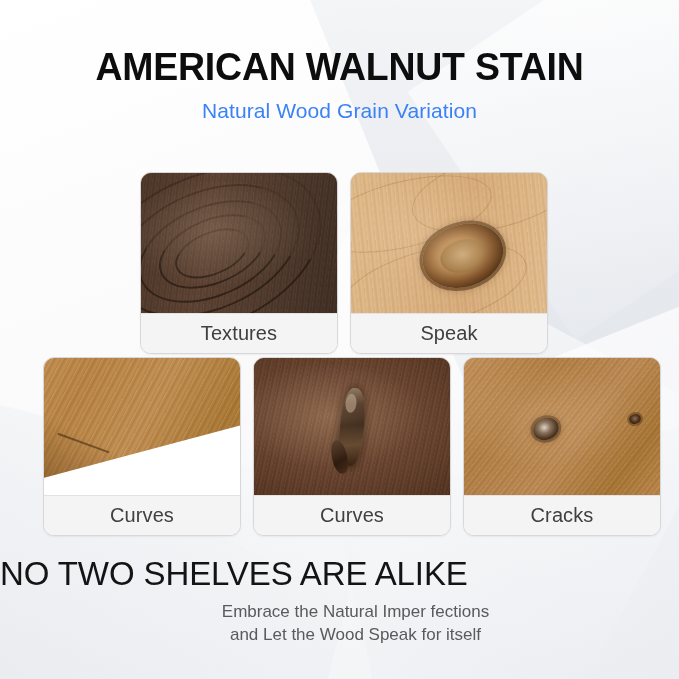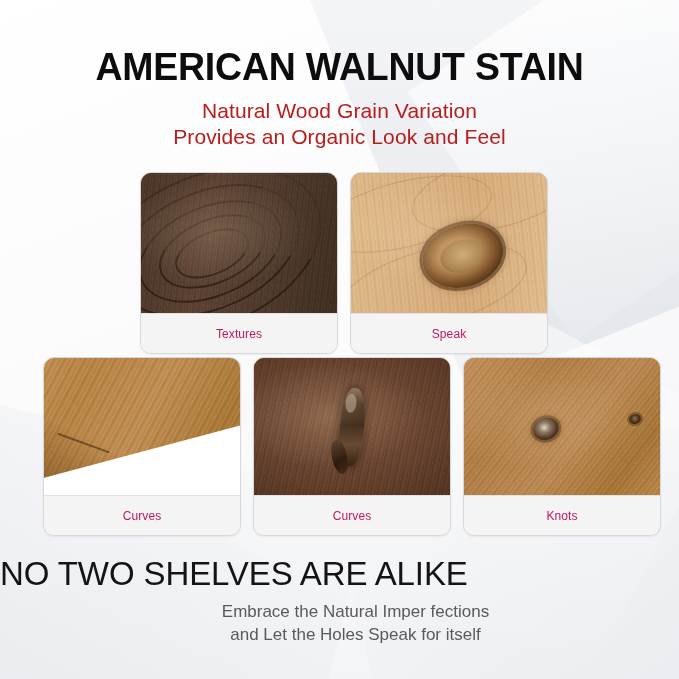--- a/index.html
+++ b/index.html
@@ -68,21 +68,21 @@
     line-height: 1;
     margin: 0;
     padding-top: 47px;
     white-space: nowrap;
     transform: scaleX(0.96);
   }
   .subtitle {
     text-align: center;
     font-size: 21px;
     font-weight: 400;
-    color: #b91c1c;
+    color: #3b82f6;
     line-height: 1.26;
     margin: 0;
     padding-top: 12px;
     letter-spacing: 0.1px;
   }
   .subtitle div { white-space: nowrap; }
 
   .title-bottom {
     text-align: left;
     font-size: 33px;
@@ -133,22 +133,22 @@
   .label-band {
     height: 39px;
     flex: 0 0 39px;
     background: #f4f4f4;
     border-top: 1px solid #e2e2e2;
     display: flex;
     align-items: center;
     justify-content: center;
   }
   .label-band span {
-    font-size: 12px;
-    color: #be185d;
+    font-size: 20px;
+    color: #404040;
     font-weight: 400;
     letter-spacing: 0.1px;
   }
 
   
   
   .wood-textures {
     background:
       repeating-linear-gradient(97deg,
         rgba(255,255,255,0.05) 0px, rgba(0,0,0,0.06) 2px,
@@ -310,21 +310,20 @@
   <div class="facet facet-bl"></div>
   <div class="facet facet-br"></div>
   <div class="facet facet-mid"></div>
 
   <div class="content">
 
     <h1 class="title-main">AMERICAN WALNUT STAIN</h1>
 
     <div class="subtitle">
       <div>Natural Wood Grain Variation</div>
-      <div>Provides an Organic Look and Feel</div>
     </div>
 
     <div class="row row-1">
 
       <div class="card card-r1">
         <div class="thumb">
           <div class="thumb-inner wood-textures">
             <div class="rings">
               <div class="ring" style="left:18%;top:22%;width:64%;height:62%;"></div>
               <div class="ring" style="left:26%;top:30%;width:50%;height:47%;"></div>
@@ -388,28 +387,28 @@
 
       <div class="card card-r2">
         <div class="thumb">
           <div class="thumb-inner wood-holes">
             <div class="hole-main"></div>
             <div class="hole-small"></div>
             <div class="hl-sheen"></div>
           </div>
         </div>
         <div class="label-band">
-          <span>Knots</span>
+          <span>Cracks</span>
         </div>
       </div>
 
     </div>
 
     <div style="position:absolute; top:557px; left:0; width:679px;">
       <h2 class="title-bottom">NO TWO SHELVES ARE ALIKE</h2>
       <div class="subtitle-bottom">
         <div>Embrace the Natural Imper fections</div>
-        <div>and Let the Holes Speak for itself</div>
+        <div>and Let the Wood Speak for itself</div>
       </div>
     </div>
 
   </div>
 </div>
 
 </body></html>

